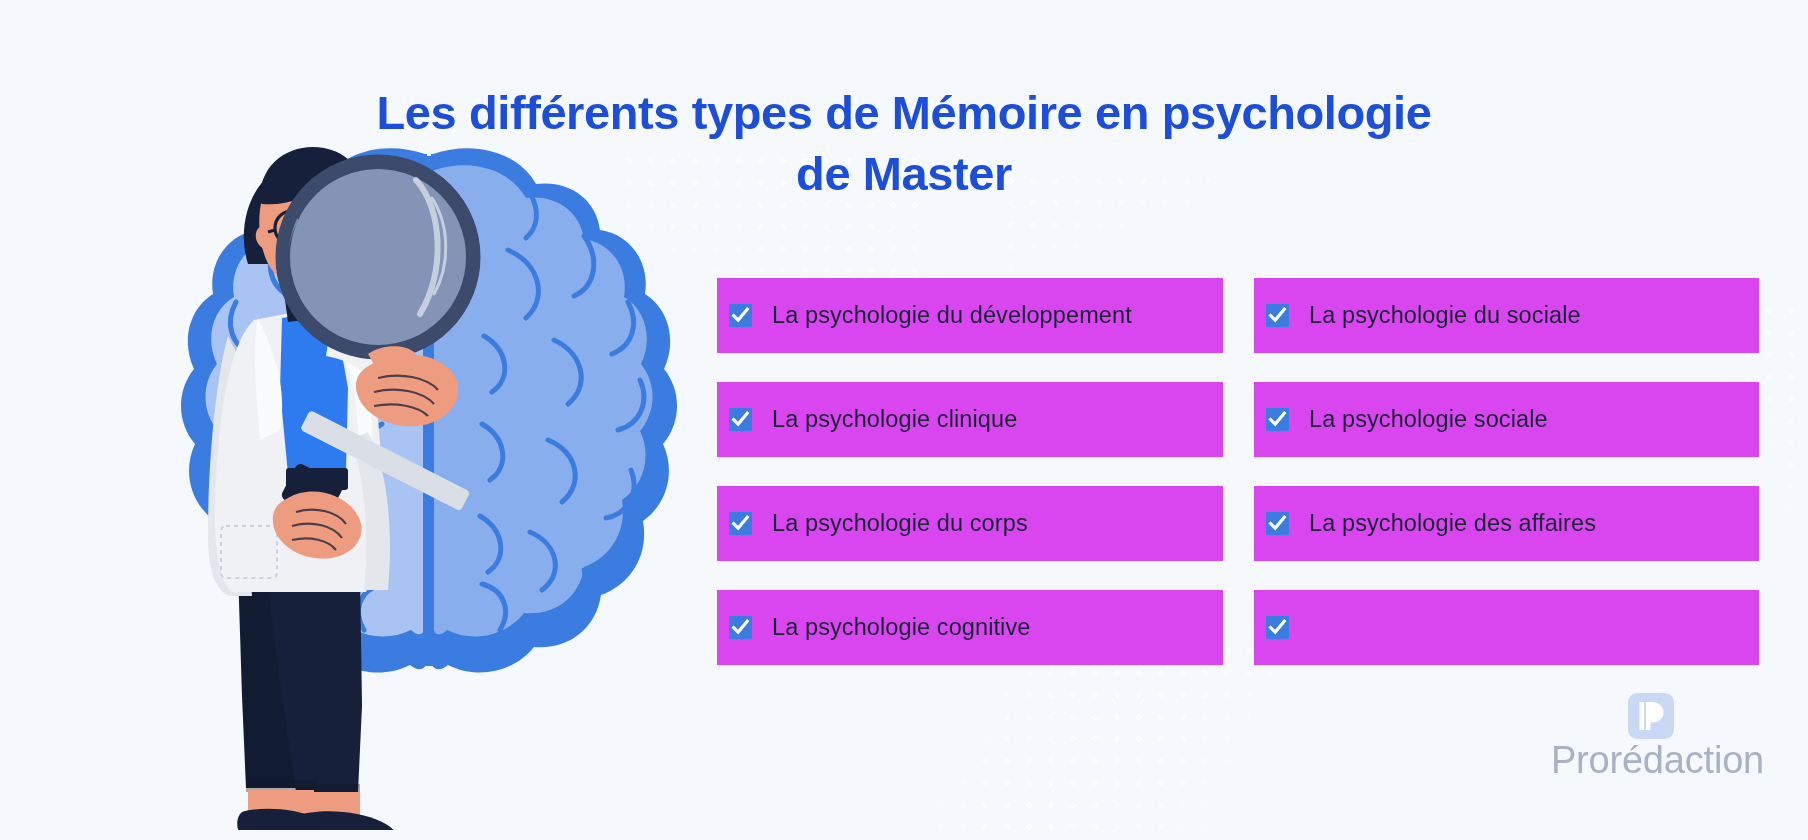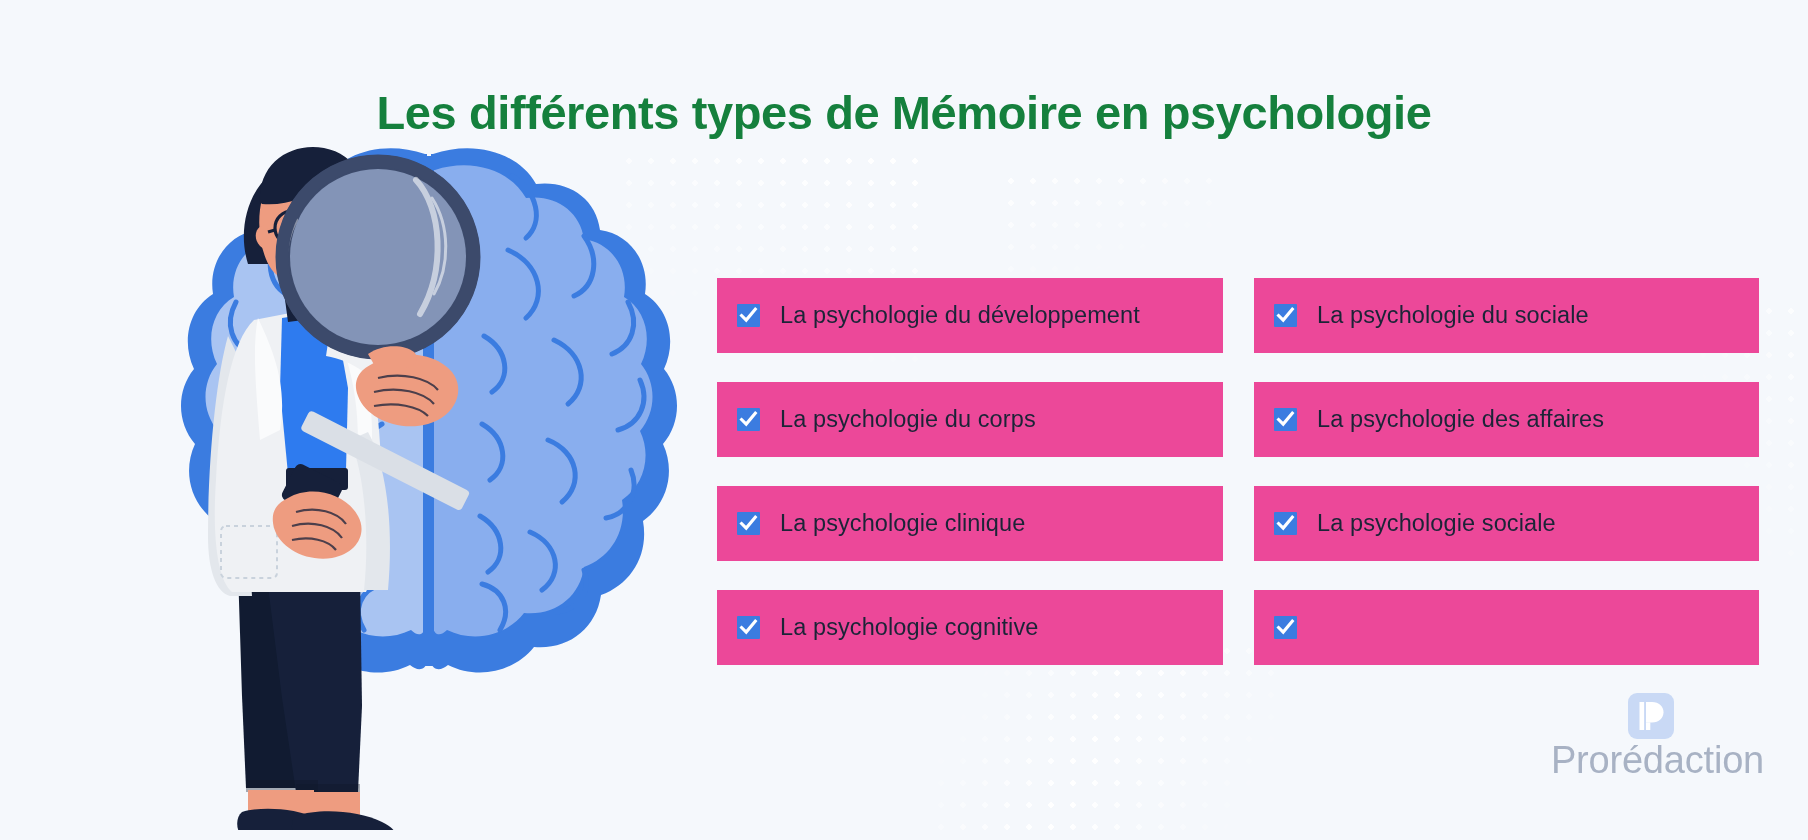--- a/index.html
+++ b/index.html
@@ -40,39 +40,39 @@
     background-image:radial-gradient(circle, #ffffff 2.6px, rgba(255,255,255,0) 2.8px);
     background-size:22px 22px;
     -webkit-mask-image:linear-gradient(160deg, rgba(0,0,0,.9) 0%, rgba(0,0,0,0) 65%);
     mask-image:linear-gradient(160deg, rgba(0,0,0,.9) 0%, rgba(0,0,0,0) 65%);
   }
 
   
   #title{
     position:absolute;left:50%;transform:translateX(-50%);
     top:52px;width:1260px;text-align:center;
-    color:#15803d;font-weight:700;font-size:47px;line-height:1.28;
+    color:#1d4ed8;font-weight:700;font-size:47px;line-height:1.28;
     letter-spacing:-0.4px;
     font-family:"Liberation Sans","DejaVu Sans",sans-serif;
     font-stretch:condensed;
     z-index:6;
   }
 
   
   #illustration{position:absolute;left:120px;top:140px;width:640px;height:690px;z-index:4;}
 
   
   .col{position:absolute;z-index:5;}
   #col-left{left:717px;top:278px;width:506px;}
   #col-right{left:1254px;top:278px;width:505px;}
   .item{
-    height:75px;background:#ec4899;
+    height:75px;background:#d946ef;
     display:flex;align-items:center;
     margin-bottom:29px;
-    padding-left:20px;box-sizing:border-box;
+    padding-left:12px;box-sizing:border-box;
   }
   .item:last-child{margin-bottom:0;}
   .cbox{
     width:23px;height:23px;flex:0 0 23px;background:#3B7CE0;
     position:relative;border-radius:1px;margin-right:20px;
   }
   .cbox svg{position:absolute;left:2px;top:2px;width:19px;height:19px;}
   .item-label{
     color:#1B2437;font-size:23.5px;line-height:1;
     letter-spacing:0.1px;white-space:nowrap;
@@ -92,20 +92,21 @@
 
 <div id="stage">
 
   <div class="dots dots-a"></div>
   <div class="dots dots-d"></div>
   <div class="dots dots-b"></div>
   <div class="dots dots-c"></div>
 
   <h1 id="title">
     <span>Les différents types de Mémoire en psychologie</span><br>
+    <span>de Master</span>
   </h1>
 
   <svg id="illustration" viewBox="0 0 640 690">
     <defs>
       <clipPath id="lensClip">
           <circle cx="258" cy="117" r="92"></circle>
         </clipPath>
       <clipPath id="brainClip">
         <path d="M300 18
                  C 262 6, 222 18, 206 48
@@ -333,64 +334,64 @@
           </svg>
       </span>
       <span class="item-label">La psychologie du développement</span>
     </div>
     <div class="item">
       <span class="cbox">
         <svg viewBox="0 0 19 19">
             <path d="M2.6 9.6 L7.2 14.1 L16.3 3.2" fill="none" stroke="#FFFFFF" stroke-width="3.1" stroke-linecap="square"></path>
           </svg>
       </span>
+      <span class="item-label">La psychologie clinique</span>
+    </div>
+    <div class="item">
+      <span class="cbox">
+        <svg viewBox="0 0 19 19">
+            <path d="M2.6 9.6 L7.2 14.1 L16.3 3.2" fill="none" stroke="#FFFFFF" stroke-width="3.1" stroke-linecap="square"></path>
+          </svg>
+      </span>
       <span class="item-label">La psychologie du corps</span>
     </div>
     <div class="item">
       <span class="cbox">
         <svg viewBox="0 0 19 19">
             <path d="M2.6 9.6 L7.2 14.1 L16.3 3.2" fill="none" stroke="#FFFFFF" stroke-width="3.1" stroke-linecap="square"></path>
           </svg>
       </span>
-      <span class="item-label">La psychologie clinique</span>
-    </div>
-    <div class="item">
-      <span class="cbox">
-        <svg viewBox="0 0 19 19">
-            <path d="M2.6 9.6 L7.2 14.1 L16.3 3.2" fill="none" stroke="#FFFFFF" stroke-width="3.1" stroke-linecap="square"></path>
-          </svg>
-      </span>
       <span class="item-label">La psychologie cognitive</span>
     </div>
   </div>
 
   <div class="col" id="col-right">
     <div class="item">
       <span class="cbox">
         <svg viewBox="0 0 19 19">
             <path d="M2.6 9.6 L7.2 14.1 L16.3 3.2" fill="none" stroke="#FFFFFF" stroke-width="3.1" stroke-linecap="square"></path>
           </svg>
       </span>
       <span class="item-label">La psychologie du sociale</span>
     </div>
     <div class="item">
       <span class="cbox">
         <svg viewBox="0 0 19 19">
             <path d="M2.6 9.6 L7.2 14.1 L16.3 3.2" fill="none" stroke="#FFFFFF" stroke-width="3.1" stroke-linecap="square"></path>
           </svg>
       </span>
+      <span class="item-label">La psychologie sociale</span>
+    </div>
+    <div class="item">
+      <span class="cbox">
+        <svg viewBox="0 0 19 19">
+            <path d="M2.6 9.6 L7.2 14.1 L16.3 3.2" fill="none" stroke="#FFFFFF" stroke-width="3.1" stroke-linecap="square"></path>
+          </svg>
+      </span>
       <span class="item-label">La psychologie des affaires</span>
-    </div>
-    <div class="item">
-      <span class="cbox">
-        <svg viewBox="0 0 19 19">
-            <path d="M2.6 9.6 L7.2 14.1 L16.3 3.2" fill="none" stroke="#FFFFFF" stroke-width="3.1" stroke-linecap="square"></path>
-          </svg>
-      </span>
-      <span class="item-label">La psychologie sociale</span>
     </div>
     <div class="item">
       <span class="cbox">
         <svg viewBox="0 0 19 19">
             <path d="M2.6 9.6 L7.2 14.1 L16.3 3.2" fill="none" stroke="#FFFFFF" stroke-width="3.1" stroke-linecap="square"></path>
           </svg>
       </span>
     </div>
   </div>
 

